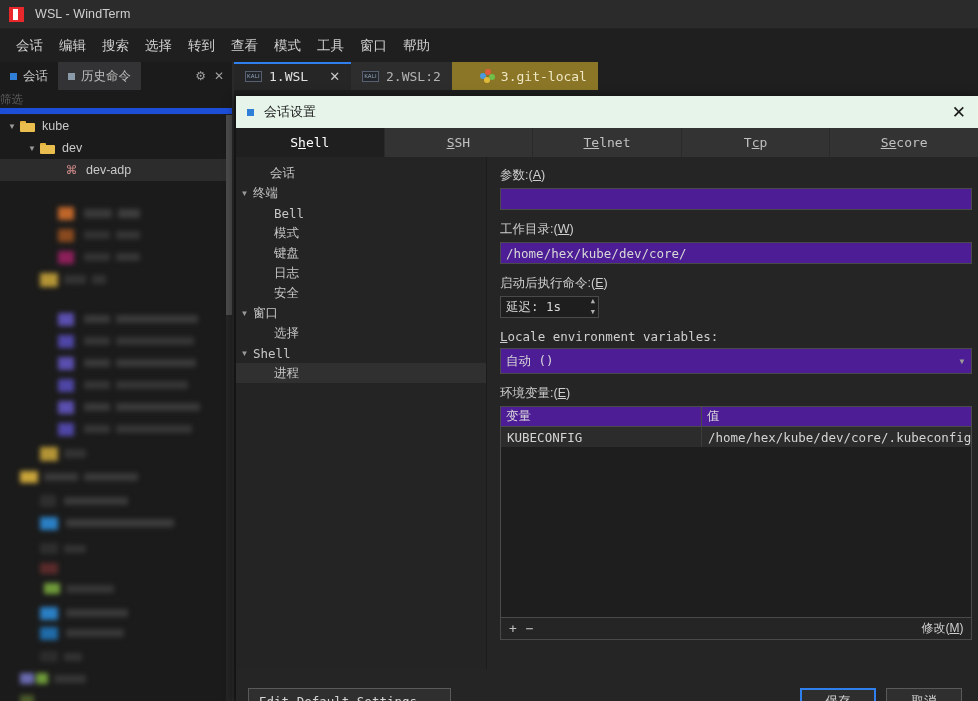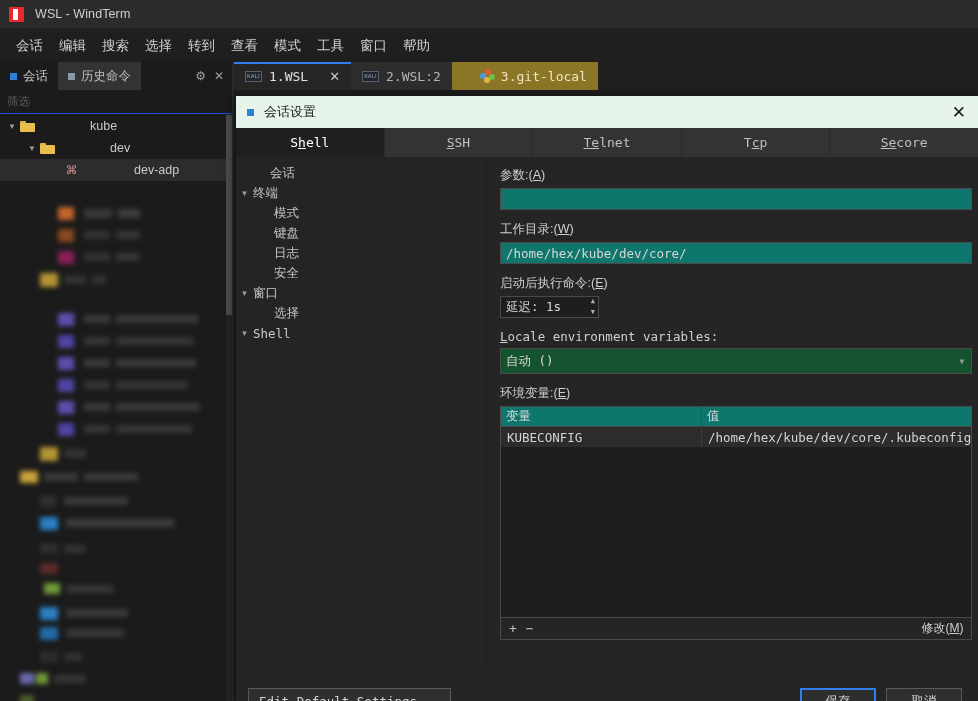--- a/index.html
+++ b/index.html
@@ -57,22 +57,22 @@
   .ltab-actions {
     margin-left: auto; display: flex; align-items: center; gap: 8px;
     padding-right: 8px; color: #a0a0a0; font-size: 12px;
   }
   .ltab-actions span { cursor: default; }
 
   
   .filterbox {
     position: absolute; top: 90px; left: 0; width: 232px; height: 24px;
     background: #1b1b1b; color: #5c5c5c; font-size: 11.5px;
-    display: flex; align-items: center; padding-left: 7px;
-    border-bottom: 1px solid #1d4ed8;
+    display: flex; align-items: center; 
+    border-bottom: 6px solid #1d4ed8;
   }
 
   
   .tree {
     position: absolute; top: 115px; left: 0; width: 232px; height: 586px;
     background: #1b1b1b; overflow: hidden;
   }
   .trow { height: 22px; display: flex; align-items: center; position: relative; }
   .trow.sel { background: #2c2c2c; }
   .twist {
@@ -82,21 +82,21 @@
     width: 15px; height: 12px; position: relative; flex: 0 0 15px; margin-right: 7px;
   }
   .folder::before {
     content: ""; position: absolute; left: 0; top: 1px; width: 6px; height: 3px;
     background: #e3b23c; border-radius: 1px 1px 0 0;
   }
   .folder::after {
     content: ""; position: absolute; left: 0; top: 3px; width: 15px; height: 9px;
     background: #e9bd4e; border-radius: 1px;
   }
-  .tlabel { color: #c9c9c9; font-size: 12.5px; font-family: "Liberation Sans", sans-serif; margin-left: 48px; }
+  .tlabel { color: #c9c9c9; font-size: 12.5px; font-family: "Liberation Sans", sans-serif; }
   .cmdglyph { color: #d08a8a; font-size: 12px; width: 15px; margin-right: 7px; flex:0 0 15px; text-align:center;}
 
   
   .blurrow { position: absolute; filter: blur(2.6px); }
   .blk { position: absolute; border-radius: 1px; }
 
   
   .lscroll {
     position: absolute; top: 115px; left: 226px; width: 6px; height: 586px;
     background: #242424;
@@ -196,51 +196,51 @@
   .srow.mono .slabel { font-family: "DejaVu Sans Mono", monospace; }
 
   
   .form { flex: 1 1 auto; padding: 10px 13px 0 13px; position: relative; }
   .flabel {
     color: #cfcfcf; font-size: 12.5px; margin-bottom: 4px;
     font-family: "Liberation Sans", sans-serif;
   }
   .flabel.mono { font-family: "DejaVu Sans Mono", monospace; }
   .inp {
-    width: 100%; height: 22px; background: #0f766e; border: 1px solid #4a4a4a;
+    width: 100%; height: 22px; background: #4c1d95; border: 1px solid #4a4a4a;
     color: #d8d8d8; font-size: 12.5px; font-family: "DejaVu Sans Mono", monospace;
     padding: 0 5px; outline: none; display: flex; align-items: center;
   }
   .gap { height: 11px; }
   .row-flex { display: flex; gap: 6px; align-items: stretch; }
   .spin {
     width: 99px; height: 22px; background: #1e1e1e; border: 1px solid #4a4a4a;
     display: flex; align-items: center; padding-left: 5px; position: relative;
     color: #d8d8d8; font-size: 12.5px; font-family: "DejaVu Sans Mono", monospace;
   }
   .spin .arrows {
     position: absolute; right: 3px; top: 1px; display: flex; flex-direction: column;
     justify-content: space-between; height: 18px; color: #b0b0b0; font-size: 7px;
     line-height: 7px;
   }
   .sel-box {
-    width: 100%; height: 23px; background: #14532d; border: 1px solid #4a4a4a;
+    width: 100%; height: 23px; background: #4c1d95; border: 1px solid #4a4a4a;
     color: #d8d8d8; font-size: 12.5px; font-family: "DejaVu Sans Mono", monospace;
     padding: 12px 5px; display: flex; align-items: center; position: relative;
   }
   .sel-box .chev {
     position: absolute; right: 7px; color: #9a9a9a; font-size: 8px;
   }
 
   
   .table-wrap {
     border: 1px solid #4a4a4a; background: #1e1e1e; height: 234px;
     display: flex; flex-direction: column;
   }
-  .thead { display: flex; height: 20px; background: #0f766e; border-bottom: 1px solid #4a4a4a; }
+  .thead { display: flex; height: 20px; background: #4c1d95; border-bottom: 1px solid #4a4a4a; }
   .th {
     color: #dcdcdc; font-size: 12.5px; padding-left: 5px; display: flex; align-items: center;
     font-family: "Liberation Sans", sans-serif;
   }
   .th.c1 { width: 201px; flex: 0 0 201px; border-right: 1px solid #4a4a4a; }
   .th.c2 { flex: 1 1 auto; }
   .tbody { flex: 1 1 auto; }
   .tr { display: flex; height: 20px; background: #2c2c2c; }
   .td {
     color: #d4d4d4; font-size: 12.5px; padding-left: 6px; display: flex; align-items: center;
@@ -473,20 +473,23 @@
 
       <div class="stree">
         <div class="srow" style="padding-left:17px;">
           <span class="caret"></span>
           <span class="slabel">会话</span>
         </div>
         <div class="srow">
           <span class="caret">▼</span>
           <span class="slabel">终端</span>
         </div>
+        <div class="srow mono" style="padding-left:38px;">
+          <span class="slabel">Bell</span>
+        </div>
         <div class="srow" style="padding-left:38px;">
           <span class="slabel">模式</span>
         </div>
         <div class="srow" style="padding-left:38px;">
           <span class="slabel">键盘</span>
         </div>
         <div class="srow" style="padding-left:38px;">
           <span class="slabel">日志</span>
         </div>
         <div class="srow" style="padding-left:38px;">
@@ -495,20 +498,23 @@
         <div class="srow">
           <span class="caret">▼</span>
           <span class="slabel">窗口</span>
         </div>
         <div class="srow" style="padding-left:38px;">
           <span class="slabel">选择</span>
         </div>
         <div class="srow mono">
           <span class="caret">▼</span>
           <span class="slabel">Shell</span>
+        </div>
+        <div class="srow sel" style="padding-left:38px;">
+          <span class="slabel">进程</span>
         </div>
       </div>
 
       <div class="form">
 
         <div class="flabel">
           <span>参数:(</span><span class="mn">A</span><span>)</span>
         </div>
         <div class="inp"></div>
 

